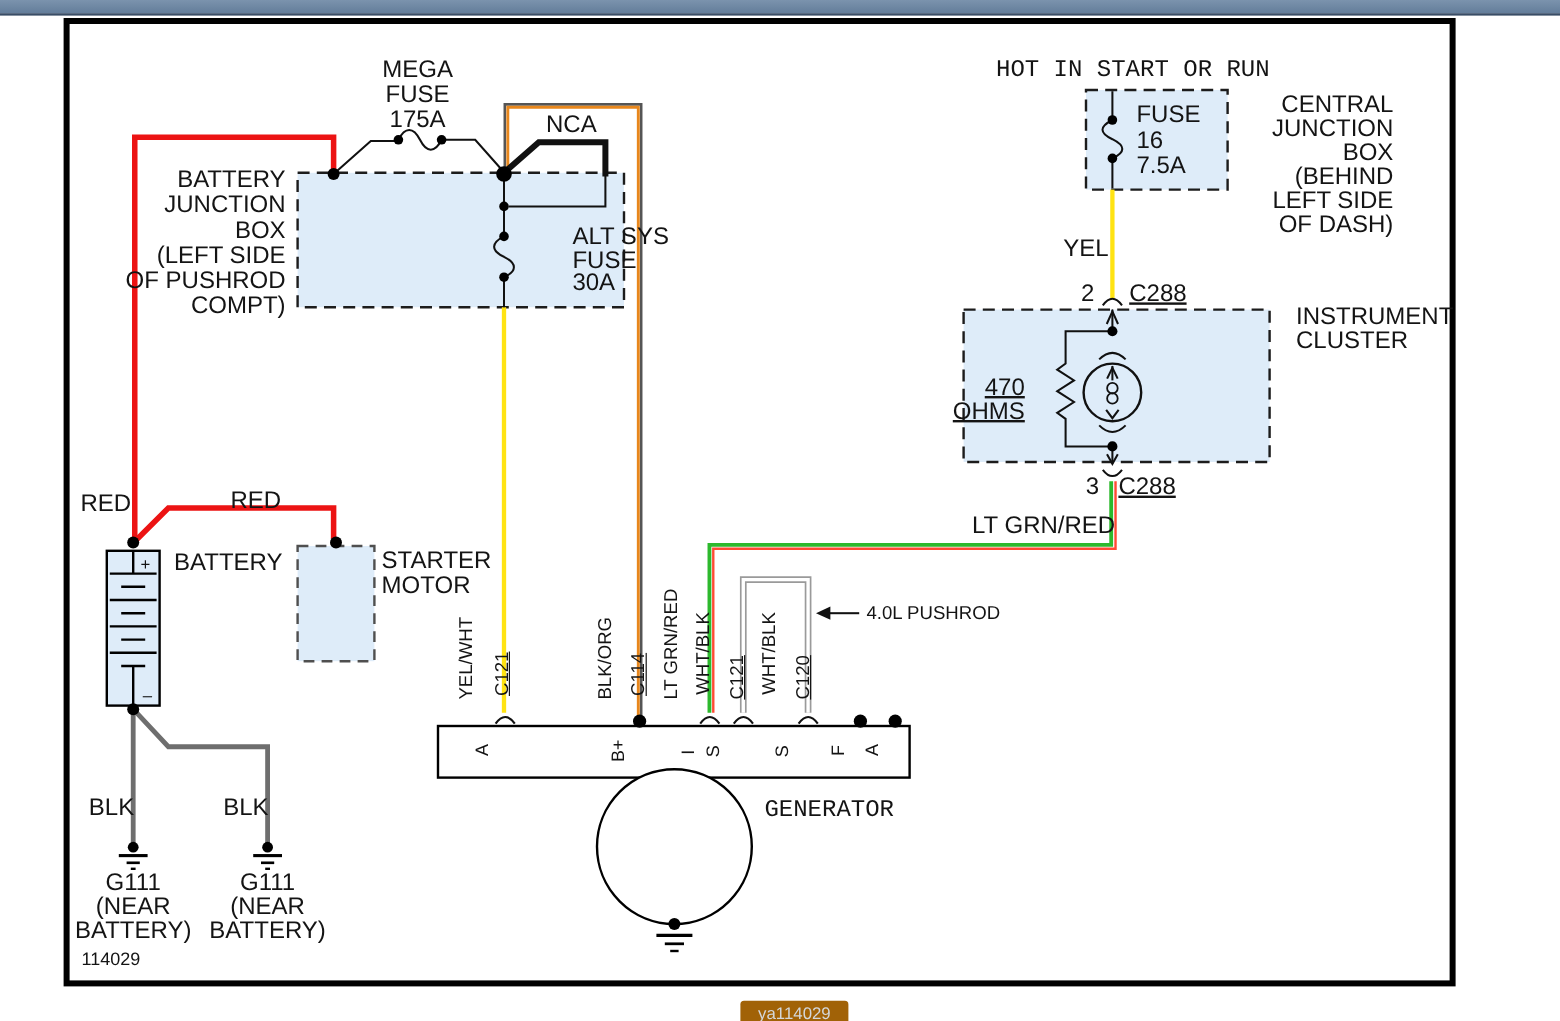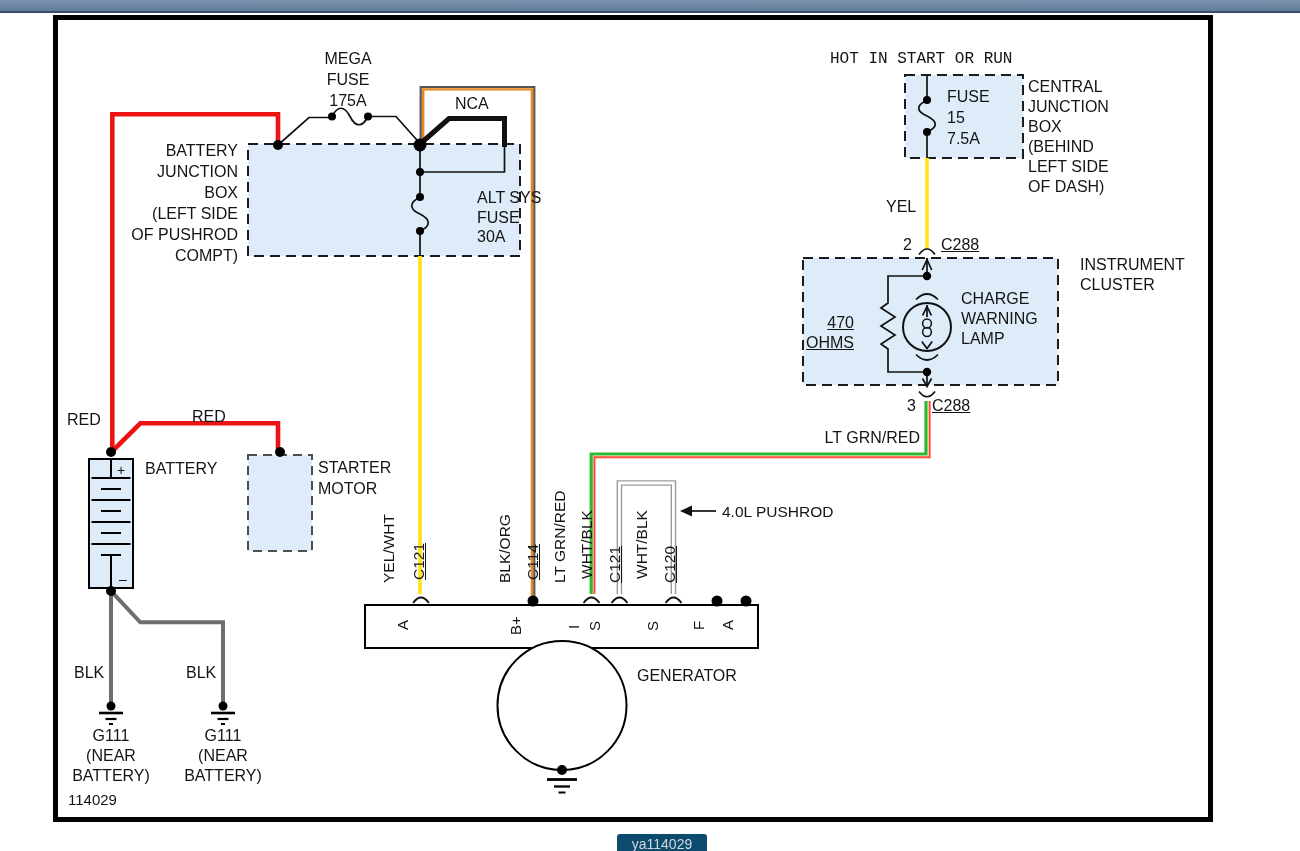--- a/index.html
+++ b/index.html
@@ -3,30 +3,30 @@
 <meta charset="utf-8">
 <style>
   html,body{margin:0;padding:0;background:#fff;}
   #canvas{position:relative;width:1300px;height:851px;background:#fff;overflow:hidden;
           font-family:"Liberation Sans",sans-serif;}
   #topbar{position:absolute;left:0;top:0;width:1300px;height:11px;
           background:linear-gradient(#7b93ad,#637d9a);border-bottom:2px solid #394d66;}
   #frame{position:absolute;left:53px;top:15px;width:1160px;height:807px;
          border:5px solid #000;background:#fff;box-sizing:border-box;}
   svg{position:absolute;left:0;top:0;}
-  .t{position:absolute;font-size:16px;line-height:20px;color:#141414;white-space:nowrap;z-index:5;}
+  .t{position:absolute;font-size:20px;line-height:20px;color:#141414;white-space:nowrap;z-index:5;}
   .ctr{text-align:center;}
   .rgt{text-align:right;}
   .u{text-decoration:underline;}
   .vert{transform-origin:0 100%;transform:rotate(-90deg);height:18px;line-height:18px;font-size:15.5px;}
   .lh21 div{line-height:21px;}
   .lh20 div{line-height:20px;}
   .lh195 div{line-height:19.5px;}
   .sm{font-size:14px;}
-  #badge{position:absolute;left:617px;top:834px;width:90px;height:17px;background:#0c4a6e;
+  #badge{position:absolute;left:617px;top:834px;width:90px;height:17px;background:#a16207;
          color:#d4d7da;font-size:14px;line-height:20px;text-align:center;
          border-radius:3px 3px 0 0;overflow:hidden;z-index:6;}
 </style>
 </head>
 <body>
 
 <div id="canvas">
   <div id="topbar"></div>
   <div id="frame"></div>
 
@@ -173,47 +173,42 @@
   </div>
   <div class="t lh195" style="left:433px;top:188px;margin-left:44px;">
     <div>ALT SYS</div>
     <div>FUSE</div>
     <div>30A</div>
   </div>
 
   <div class="t" style="left:830px;top:49px;font-family:Liberation Mono, monospace;">HOT IN START OR RUN</div>
   <div class="t lh21" style="left:947px;top:86px;">
     <div>FUSE</div>
-    <div>15</div>
+    <div>16</div>
     <div>7.5A</div>
   </div>
-  <div class="t lh20" style="left:1028px;top:77px;">
+  <div class="t lh20" style="left:1060px;top:77px;text-align:right;">
     <div>CENTRAL</div>
     <div>JUNCTION</div>
     <div>BOX</div>
     <div>(BEHIND</div>
     <div>LEFT SIDE</div>
     <div>OF DASH)</div>
   </div>
   <div class="t" style="left:886px;top:197px;">YEL</div>
   <div class="t rgt" style="left:890px;top:235px;width:22px;">2</div>
   <div class="t u" style="left:941px;top:235px;">C288</div>
 
   <div class="t lh195" style="left:1080px;top:255px;">
     <div>INSTRUMENT</div>
     <div>CLUSTER</div>
   </div>
   <div class="t rgt lh20" style="left:774px;top:313px;width:80px;text-decoration:underline;">
     <div>470</div>
     <div>OHMS</div>
-  </div>
-  <div class="t lh20" style="left:961px;top:289px;">
-    <div>CHARGE</div>
-    <div>WARNING</div>
-    <div>LAMP</div>
   </div>
   <div class="t rgt" style="left:894px;top:396px;width:22px;">3</div>
   <div class="t u" style="left:932px;top:396px;">C288</div>
   <div class="t rgt" style="left:810px;top:428px;width:110px;">LT GRN/RED</div>
 
   <div class="t" style="left:67px;top:410px;">RED</div>
   <div class="t" style="left:192px;top:407px;">RED</div>
   <div class="t" style="left:145px;top:459px;">BATTERY</div>
   <div class="t sm" style="left:117px;top:460px;">+</div>
   <div class="t sm" style="left:119px;top:569px;">–</div>
@@ -248,16 +243,16 @@
   <div class="t" style="left:722px;top:502px;font-size:15.5px;">4.0L PUSHROD</div>
 
   <div class="t vert" style="left:412px;top:612px;font-size:15px;">A</div>
   <div class="t vert" style="left:525px;top:617px;font-size:15px;">B+</div>
   <div class="t vert" style="left:583px;top:611px;font-size:15px;">I</div>
   <div class="t vert" style="left:604px;top:613px;font-size:15px;">S</div>
   <div class="t vert" style="left:662px;top:613px;font-size:15px;">S</div>
   <div class="t vert" style="left:708px;top:612px;font-size:15px;">F</div>
   <div class="t vert" style="left:737px;top:612px;font-size:15px;">A</div>
 
-  <div class="t" style="left:637px;top:666px;">GENERATOR</div>
+  <div class="t" style="left:637px;top:666px;font-family:Liberation Mono, monospace;">GENERATOR</div>
 
   <div id="badge">ya114029</div>
 </div>
 
 </body></html>

